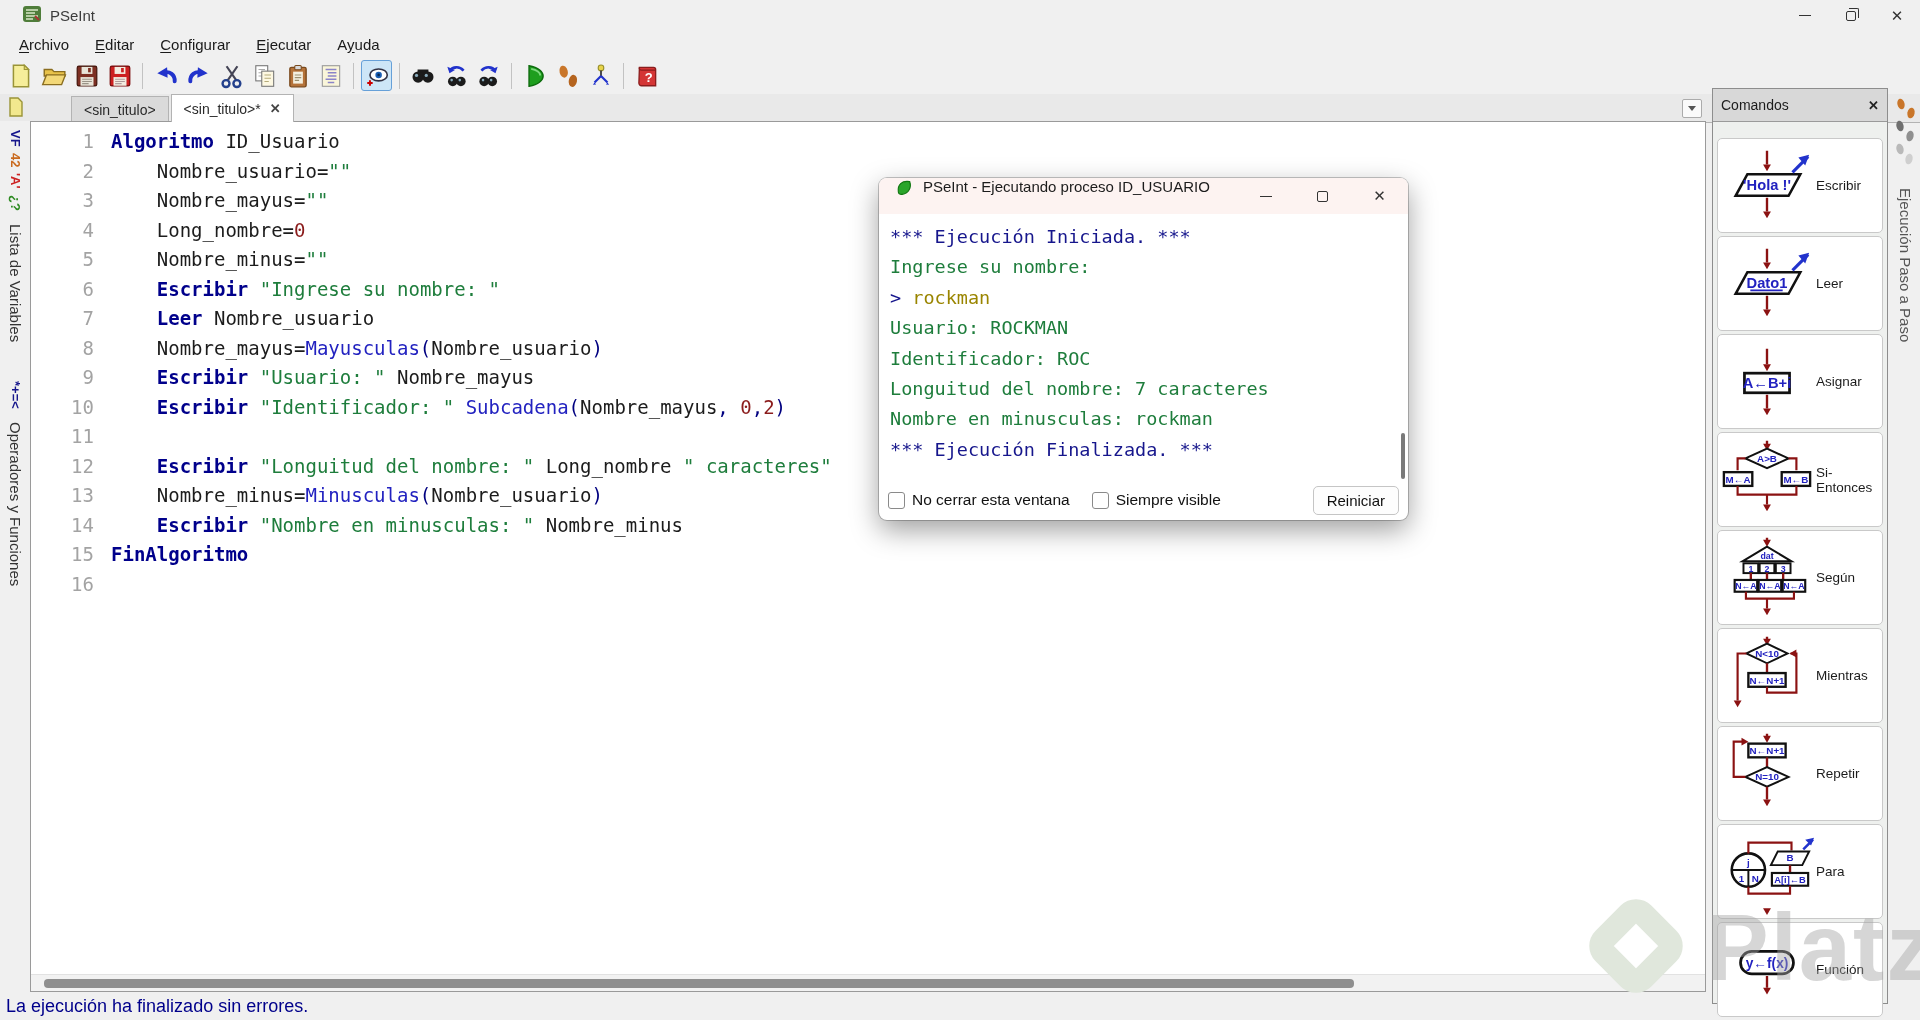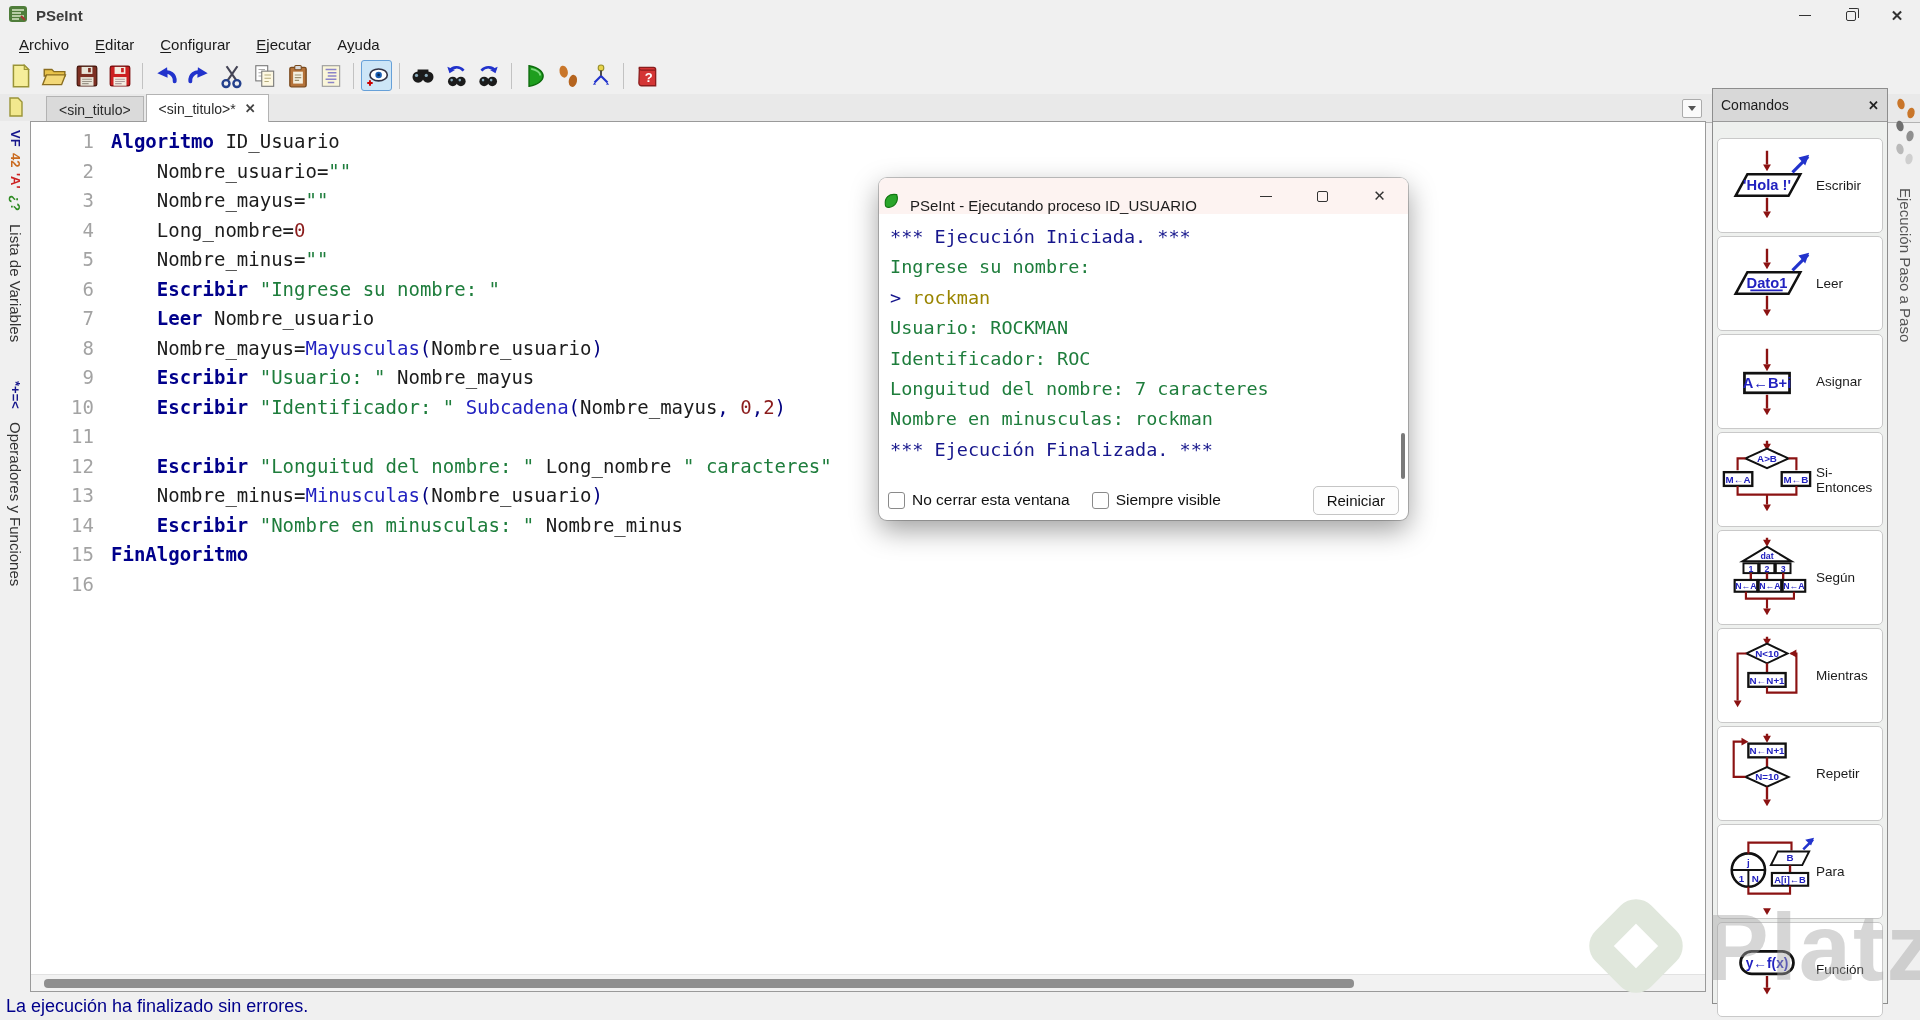--- a/index.html
+++ b/index.html
@@ -1,21 +1,21 @@
 <!DOCTYPE html>
 <html><head>
 <meta charset="utf-8">
 <style>
   * { margin:0; padding:0; box-sizing:border-box; }
   html,body { width:1920px; height:1020px; overflow:hidden; }
   body { font-family:"Liberation Sans", sans-serif; background:#f0f0f0; }
   .app { position:relative; width:1920px; height:1020px; background:#f0f0f0; overflow:hidden; }
 
   
-  .titlebar { height:31px; display:flex; align-items:center; background:#f0f0f0; padding-left:8px;font-weight:bold; }
+  .titlebar { height:31px; display:flex; align-items:center; background:#f0f0f0; padding-left:22px; }
   .titlebar .app-title { font-size:15px; color:#3c3c3c; margin-left:8px; }
   .win-controls { margin-left:auto; display:flex; height:31px; }
   .win-btn { width:46px; height:31px; display:flex; align-items:center; justify-content:center; color:#333; cursor:default; }
   .min-glyph { width:12px; height:0; border-top:1.6px solid #333; display:inline-block; }
   .restore-glyph { width:10px; height:10px; border:1.4px solid #333; border-radius:2px; position:relative; }
   .restore-glyph:before { content:""; position:absolute; left:2px; top:-4px; width:9px; height:9px; border:1.4px solid #333; border-left:none; border-bottom:none; border-radius:0 2px 0 0; }
   .close-glyph { font-size:15px; color:#333; }
 
   
   .menubar { height:26px; display:flex; align-items:center; padding-left:6px; background:#f0f0f0; }
@@ -23,21 +23,21 @@
   .menu-item u { text-underline-offset:2px; }
 
   
   .toolbar { height:37px; display:flex; align-items:center; padding-left:5px; gap:2px; background:#f0f0f0; }
   .tool-btn { width:31px; height:31px; display:flex; align-items:center; justify-content:center; border:1px solid transparent; border-radius:3px; }
   .tool-btn svg { width:26px; height:26px; }
   .tool-btn.selected { background:#cde6f7; border:1px solid #66a0d8; }
   .tool-sep { width:1px; height:26px; background:#c2c2c2; margin:0 5px; }
 
   
-  .tabbar { height:29px; background:#e9e9e9; border-bottom:1px solid #b3b3b3; display:flex; align-items:flex-end; padding-left:46px; position:relative; }
+  .tabbar { height:29px; background:#e9e9e9; border-bottom:1px solid #b3b3b3; display:flex; align-items:flex-end; padding-left:71px; position:relative; }
   .tab { height:26px; display:flex; align-items:center; padding:0 12px; font-size:14px; color:#2a2a2a; background:#dadada; border:1px solid #b3b3b3; border-bottom:none; margin-right:2px; }
   .tab.active { background:#fff; height:28px; position:relative; z-index:2; }
   .tab .tab-close { margin-left:9px; font-size:13px; font-weight:bold; color:#444; }
   .tab-dropdown { position:absolute; right:218px; top:5px; width:20px; height:19px; background:#fafafa; border:1px solid #ababab; border-radius:2px; display:flex; align-items:center; justify-content:center; }
   .tab-dropdown .caret { width:0; height:0; border-left:4px solid transparent; border-right:4px solid transparent; border-top:5px solid #555; }
   .tabbar-corner { position:absolute; left:7px; top:2px; }
 
   
   .left-strip { position:absolute; left:0; top:121px; width:30px; bottom:28px; background:#f0f0f0; display:flex; flex-direction:column; align-items:center; padding-top:6px; }
   .vglyph { writing-mode:vertical-rl; font-size:13px; font-weight:bold; line-height:1; margin:3px 0; white-space:nowrap; }
@@ -70,21 +70,21 @@
   .cmd-icon { flex:0 0 98px; height:88px; }
   .cmd-icon svg { width:98px; height:88px; }
   .cmd-label { font-size:13.5px; color:#1c1c1c; padding-right:4px; }
 
   
   .right-strip { position:absolute; right:0px; top:88px; width:30px; bottom:0; display:flex; flex-direction:column; align-items:center; padding-top:8px; }
   .right-strip .vlabel { color:#555; }
 
   
   .run-dialog { position:absolute; left:879px; top:178px; width:529px; height:342px; background:#fff; border-radius:8px; box-shadow:0 10px 28px rgba(0,0,0,.38), 0 0 0 1px rgba(0,0,0,.22); z-index:100; overflow:hidden; }
-  .dlg-title { height:36px; background:#fdf3f1; display:flex; align-items:flex-end; padding-left:3px; }
+  .dlg-title { height:36px; background:#fdf3f1; display:flex; align-items:flex-start; padding-left:16px; }
   .dlg-title-text { font-size:15px; color:#1c1c1c; margin-left:9px; }
   .dlg-controls { margin-left:auto; display:flex; height:36px; }
   .dlg-btn { width:57px; height:36px; display:flex; align-items:center; justify-content:center; color:#333; }
   .dlg-max-glyph { width:11px; height:11px; border:1.4px solid #333; border-radius:2px; }
   .dlg-console { position:absolute; top:36px; left:0; right:0; bottom:40px; padding:8px 11px 0 11px; font-family:"DejaVu Sans Mono", monospace; font-size:18.5px; line-height:30.4px; white-space:pre; }
   .cl-system { color:#16168c; }
   .cl-output { color:#1e7d3c; }
   .cl-input  { color:#9a8500; }
   .cl-prompt { color:#16168c; }
   .dlg-vscroll { position:absolute; right:3px; top:255px; width:4px; height:46px; background:#7a7a7a; border-radius:2px; }

